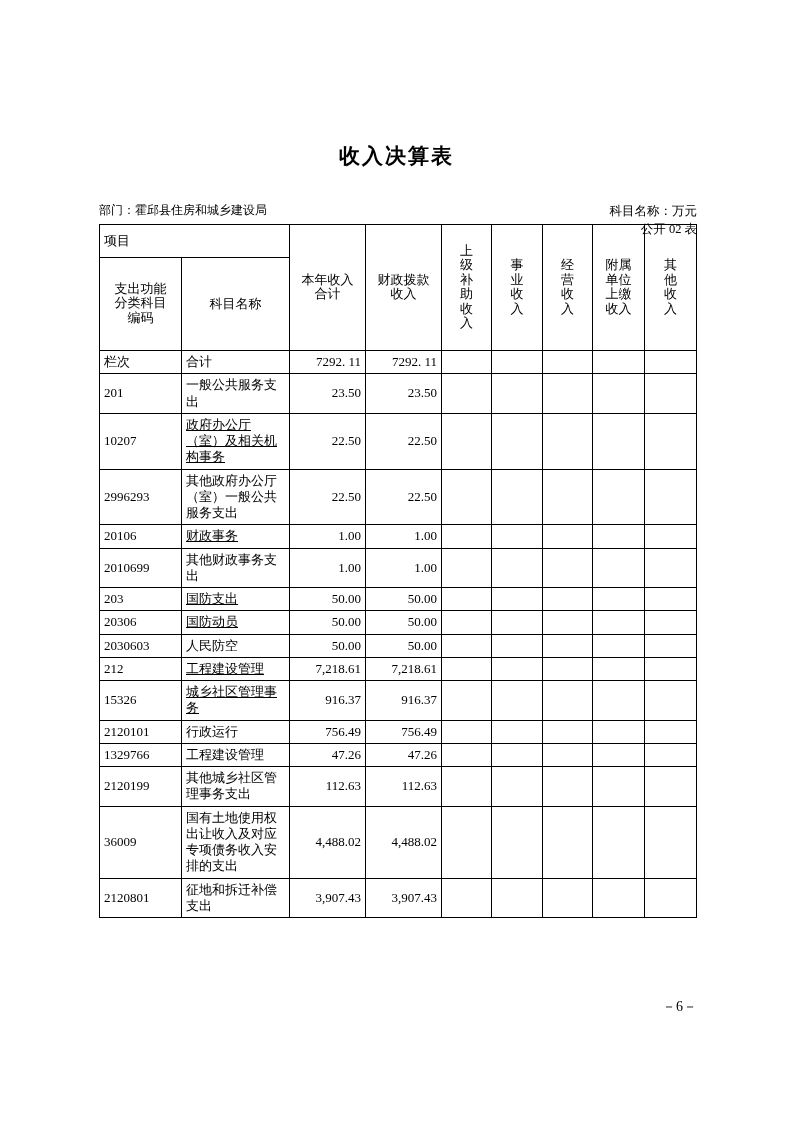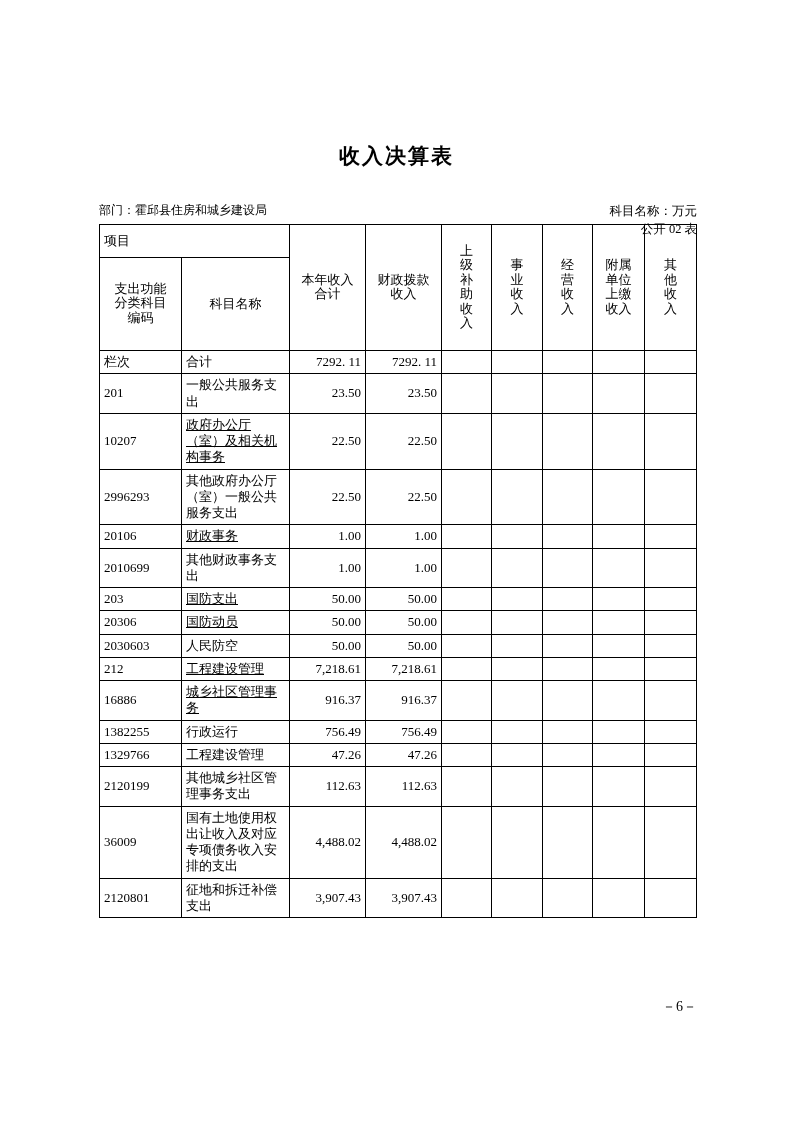--- a/index.html
+++ b/index.html
@@ -271,32 +271,32 @@
           <td class="name indent2">工程建设管理</td>
           <td class="num">7,218.61</td>
           <td class="num">7,218.61</td>
           <td class="num blank"></td>
           <td class="num blank"></td>
           <td class="num blank"></td>
           <td class="num blank"></td>
           <td class="num blank"></td>
         </tr>
         <tr>
-          <td class="code">16886</td>
+          <td class="code">15326</td>
           <td class="name indent2">城乡社区管理事务</td>
           <td class="num">916.37</td>
           <td class="num">916.37</td>
           <td class="num blank"></td>
           <td class="num blank"></td>
           <td class="num blank"></td>
           <td class="num blank"></td>
           <td class="num blank"></td>
         </tr>
         <tr>
-          <td class="code">1382255</td>
+          <td class="code">2120101</td>
           <td class="name nm-center">行政运行</td>
           <td class="num">756.49</td>
           <td class="num">756.49</td>
           <td class="num blank"></td>
           <td class="num blank"></td>
           <td class="num blank"></td>
           <td class="num blank"></td>
           <td class="num blank"></td>
         </tr>
         <tr>

